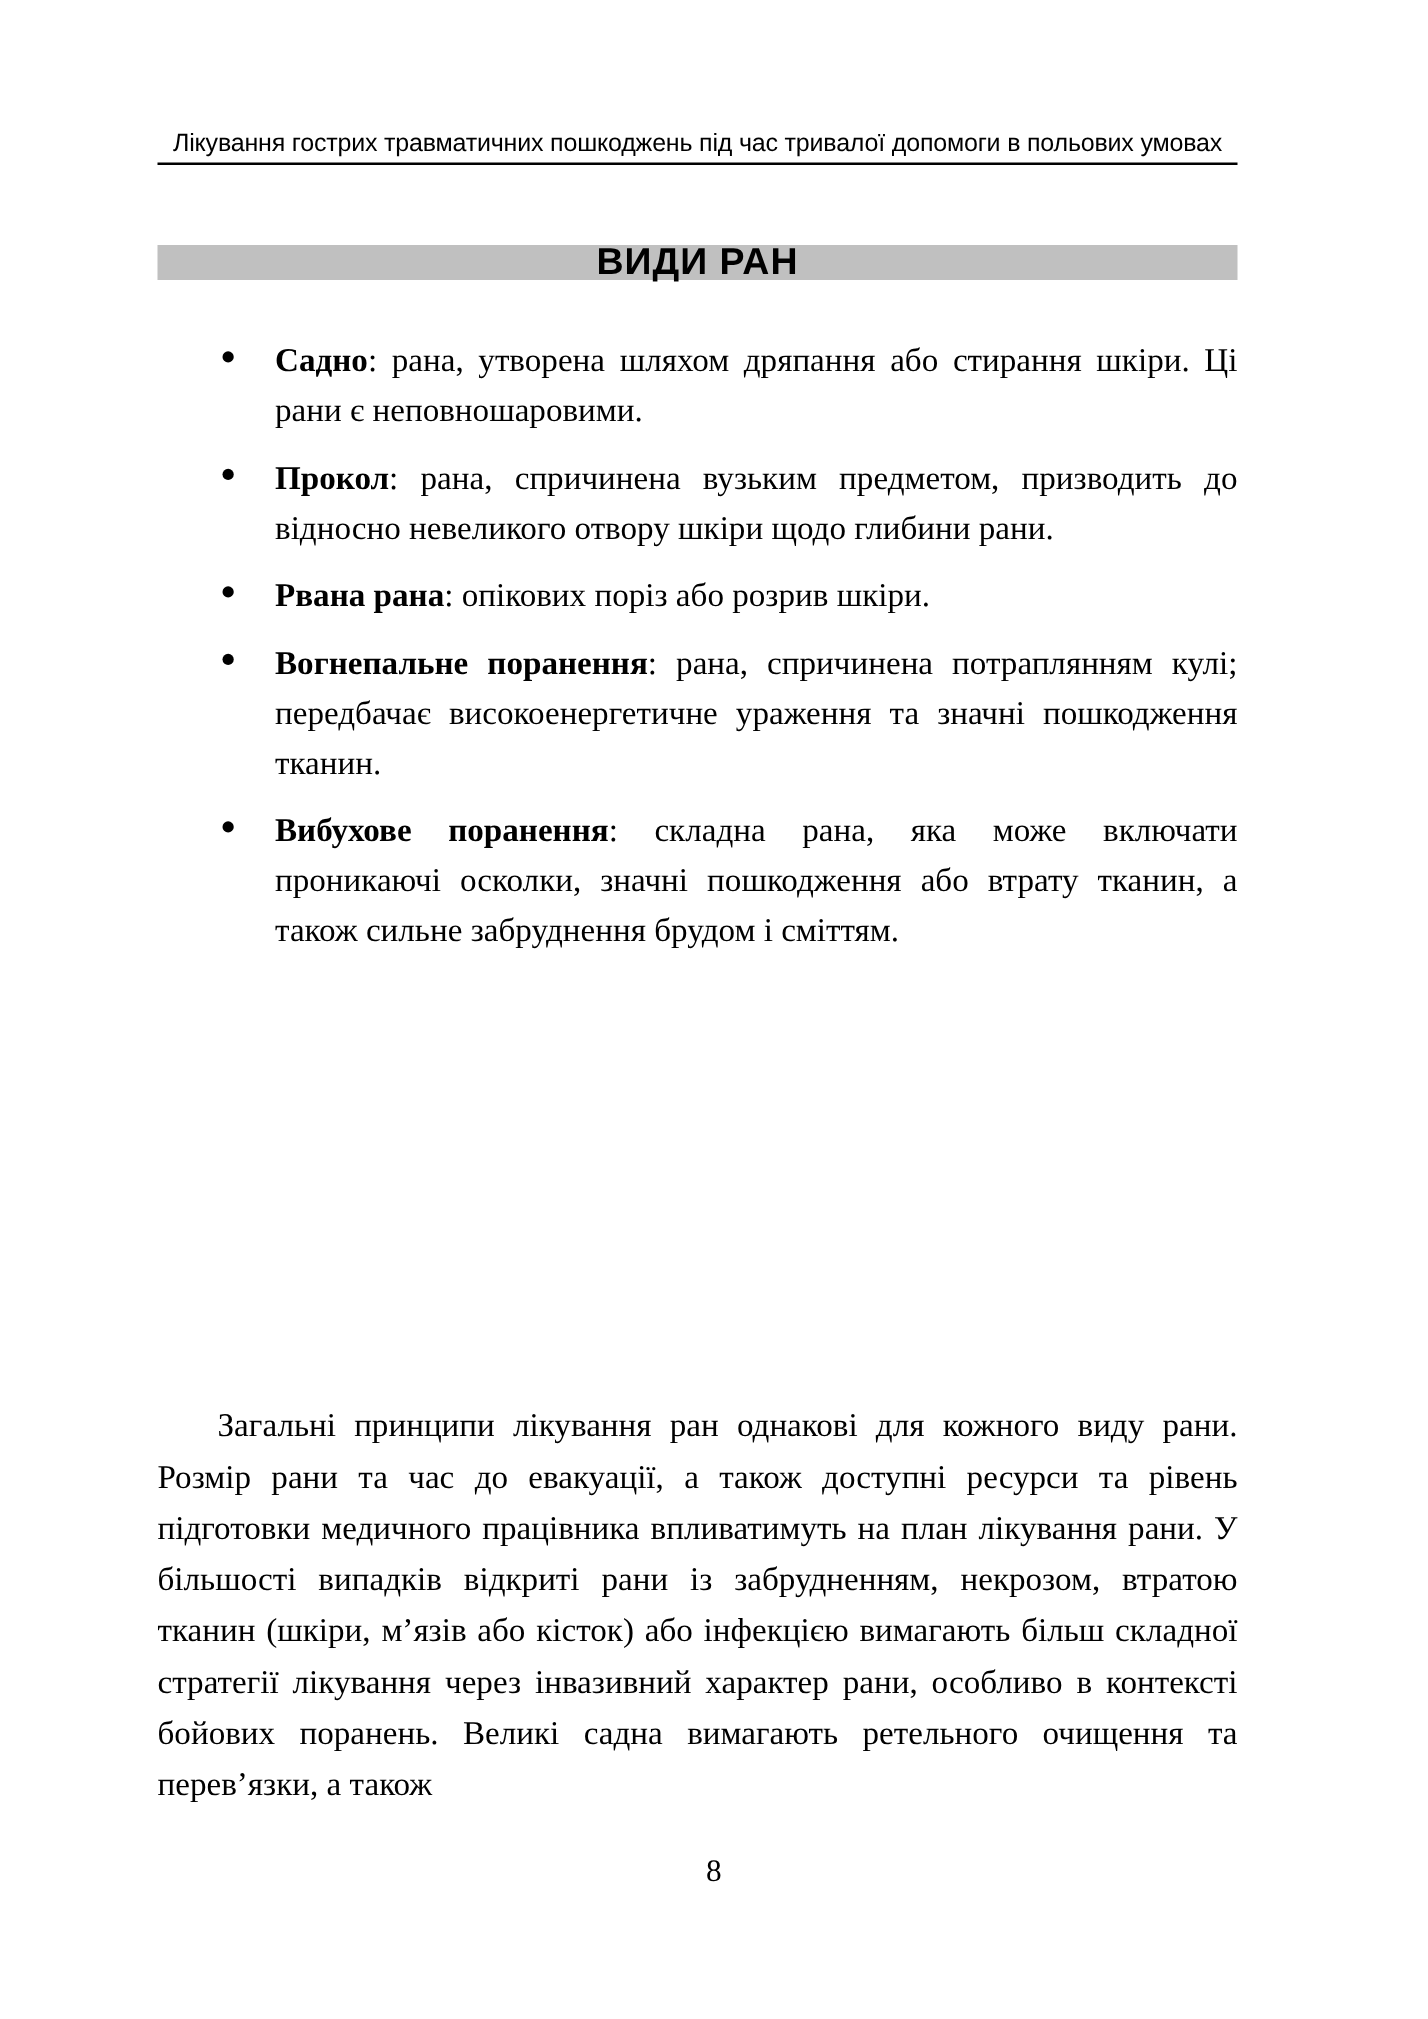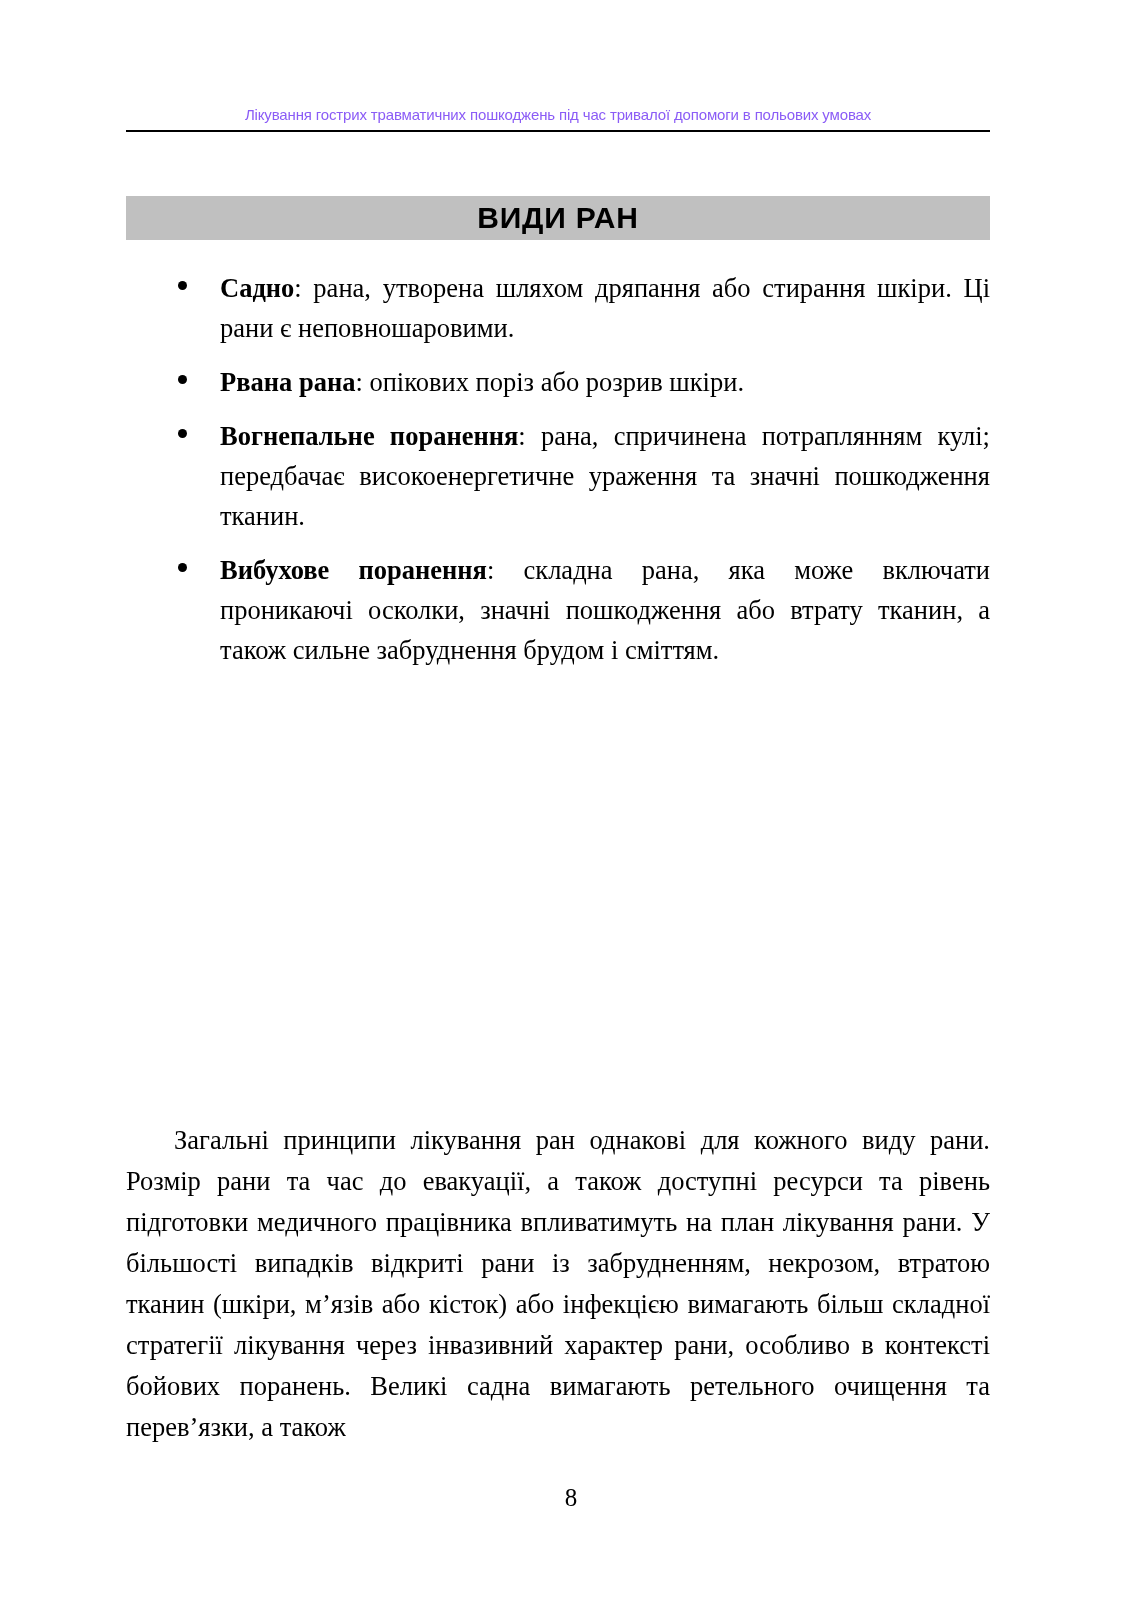--- a/index.html
+++ b/index.html
@@ -24,40 +24,40 @@
 
   
   .running-header {
     position: absolute;
     left: 126px;
     top: 104px;
     width: 864px;
   }
   .running-header-text {
     font-family: "Liberation Sans", sans-serif;
-    font-size: 15px;
+    font-size: 20px;
     line-height: 22px;
     letter-spacing: -0.15px;
     text-align: center;
     white-space: nowrap;
-    color: #8b5cf6;
+    color: #000000;
   }
   .header-rule {
     margin-top: 4px;
     border-bottom: 2.4px solid #000;
     width: 100%;
   }
 
   
   .title-banner {
     position: absolute;
     left: 126px;
     top: 196px;
     width: 864px;
-    height: 44px;
+    height: 28px;
     background: #c0c0c0;
     display: flex;
     align-items: center;
     justify-content: center;
   }
   .title-banner-text {
     font-family: "Liberation Sans", sans-serif;
     font-weight: bold;
     font-size: 30px;
     letter-spacing: 0.8px;
@@ -151,20 +151,26 @@
     <ul class="wound-list">
 
       <li>
         <span class="bullet-marker"></span>
         <div class="item-text">
           <span class="item-term">Садно</span><span>: рана, утворена шляхом дряпання або стирання шкіри. Ці рани є неповношаровими.</span>
         </div>
       </li>
 
 
+      <li>
+        <span class="bullet-marker"></span>
+        <div class="item-text">
+          <span class="item-term">Прокол</span><span>: рана, спричинена вузьким предметом, призводить до відносно невеликого отвору шкіри щодо глибини рани.</span>
+        </div>
+      </li>
 
       <li>
         <span class="bullet-marker"></span>
         <div class="item-text">
           <span class="item-term">Рвана рана</span><span>: опікових поріз або розрив шкіри.</span>
         </div>
       </li>
 
       <li>
         <span class="bullet-marker"></span>

